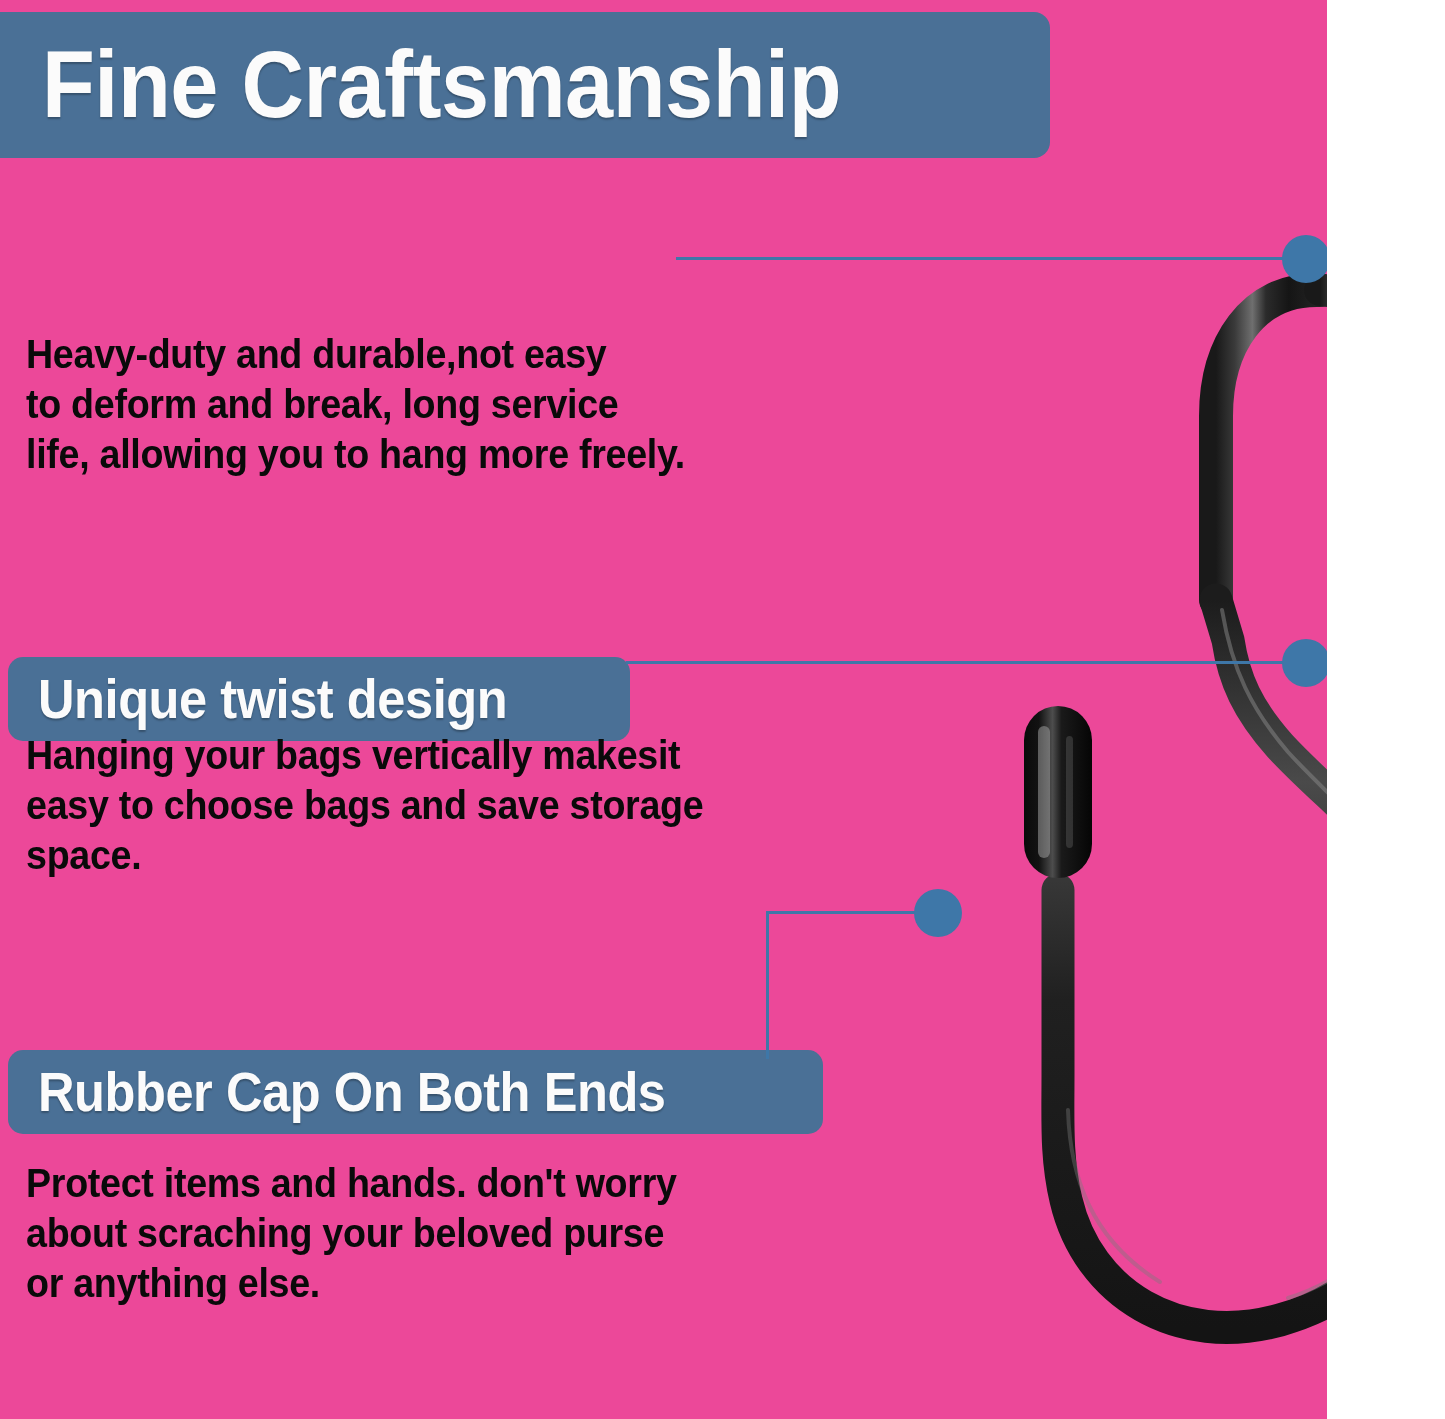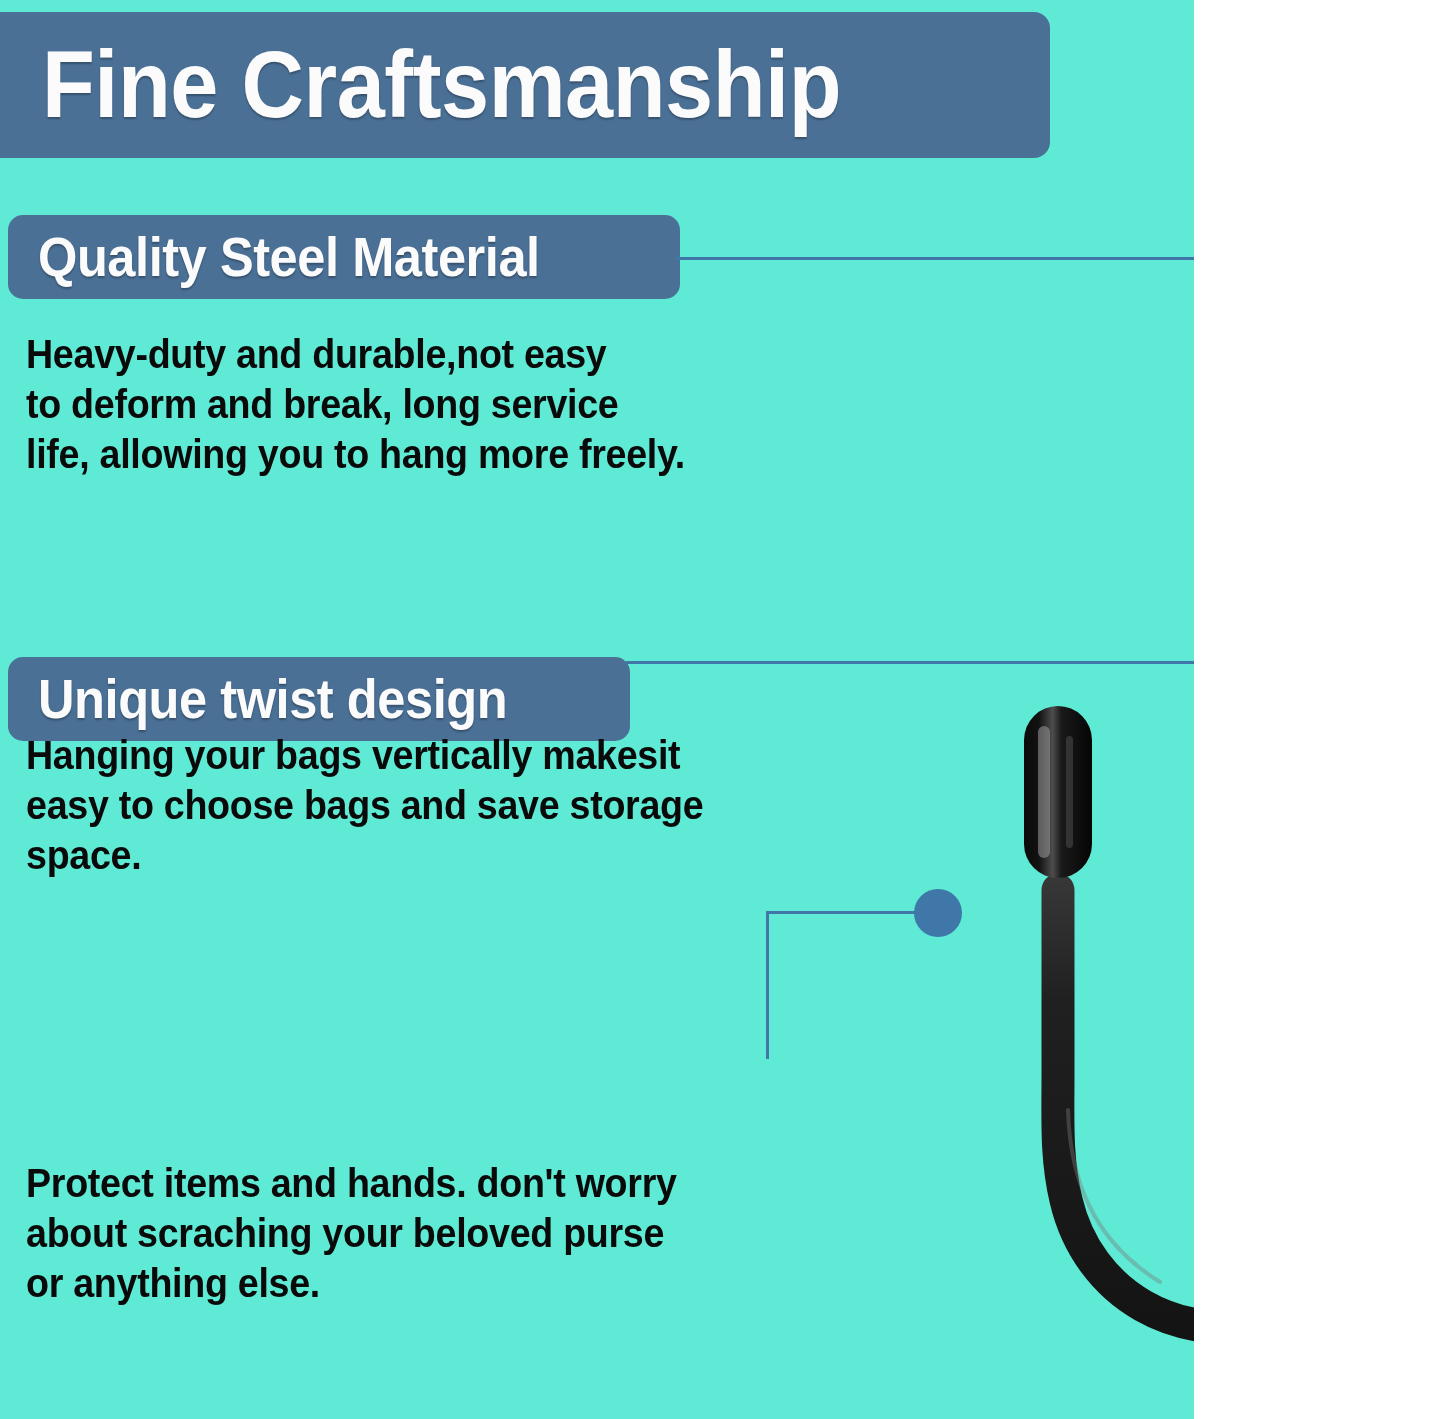--- a/index.html
+++ b/index.html
@@ -2,23 +2,23 @@
 <html><head>
 <meta charset="utf-8">
 <style>
   html, body {
     margin: 0;
     padding: 0;
     background: #ffffff;
   }
   #stage {
     position: relative;
-    width: 1194px;
+    width: 1327px;
     height: 1419px;
-    background: #5eead4;
+    background: #ec4899;
     overflow: hidden;
     font-family: "Liberation Sans", sans-serif;
   }
 
   
   .label-box {
     position: absolute;
     background: #4a7096;
     border-radius: 15px;
     display: flex;
@@ -167,38 +167,38 @@
       <rect x="164" y="536" width="68" height="172" rx="34" ry="34" fill="url(#rubberGrad)"></rect>
       <rect x="178" y="556" width="12" height="132" rx="6" fill="#9a9a9a" opacity="0.55"></rect>
       <rect x="206" y="566" width="7" height="112" rx="4" fill="#6d6d6d" opacity="0.35"></rect>
     </svg>
   </div>
 
   <div id="title-banner" class="label-box">
     <span class="label-text">Fine Craftsmanship</span>
   </div>
 
-  <div id="box-1" class="label-box">
-    <span class="label-text">Quality Steel Material</span>
-  </div>
   <div id="para-1" class="body-text">Heavy-duty and durable,not easy
 to deform and break, long service
 life, allowing you to hang more freely.</div>
   <div id="conn-1" class="connector conn-h"></div>
   <div id="marker-1" class="marker"></div>
 
   <div id="box-2" class="label-box">
     <span class="label-text">Unique twist design</span>
   </div>
   <div id="para-2" class="body-text">Hanging your bags vertically makesit
 easy to choose bags and save storage
 space.</div>
   <div id="conn-2" class="connector conn-h"></div>
   <div id="marker-2" class="marker"></div>
 
+  <div id="box-3" class="label-box">
+    <span class="label-text">Rubber Cap On Both Ends</span>
+  </div>
   <div id="para-3" class="body-text">Protect items and hands. don't worry
 about scraching your beloved purse
 or anything else.</div>
   <div id="conn-3v" class="connector conn-v"></div>
   <div id="conn-3h" class="connector conn-h"></div>
   <div id="marker-3" class="marker"></div>
 
 </div>
 
 </body></html>

